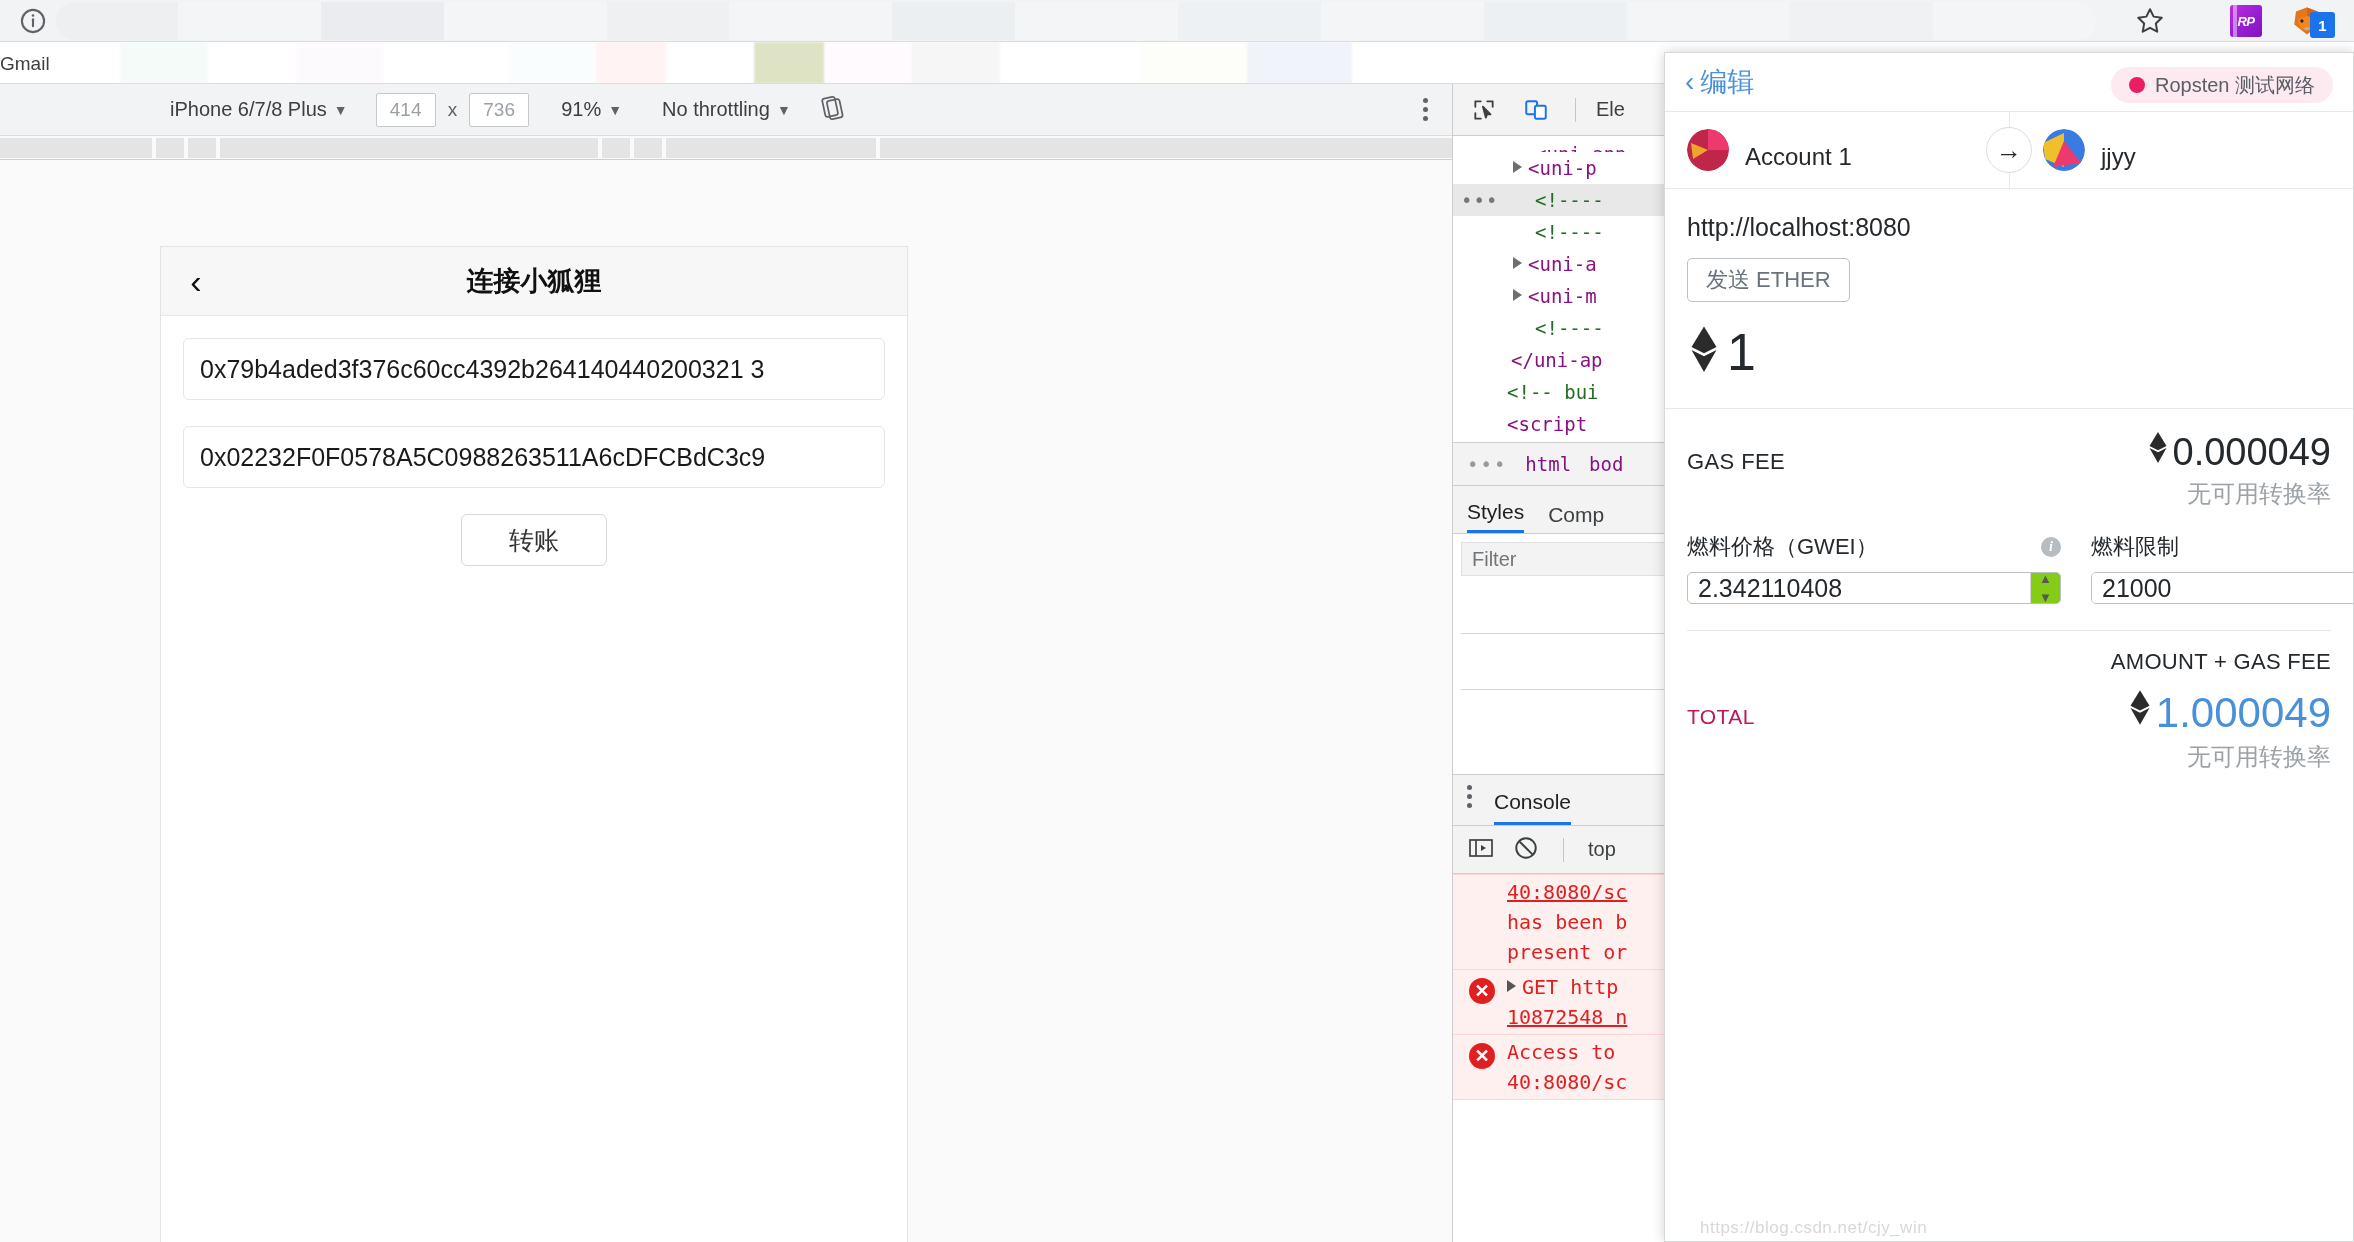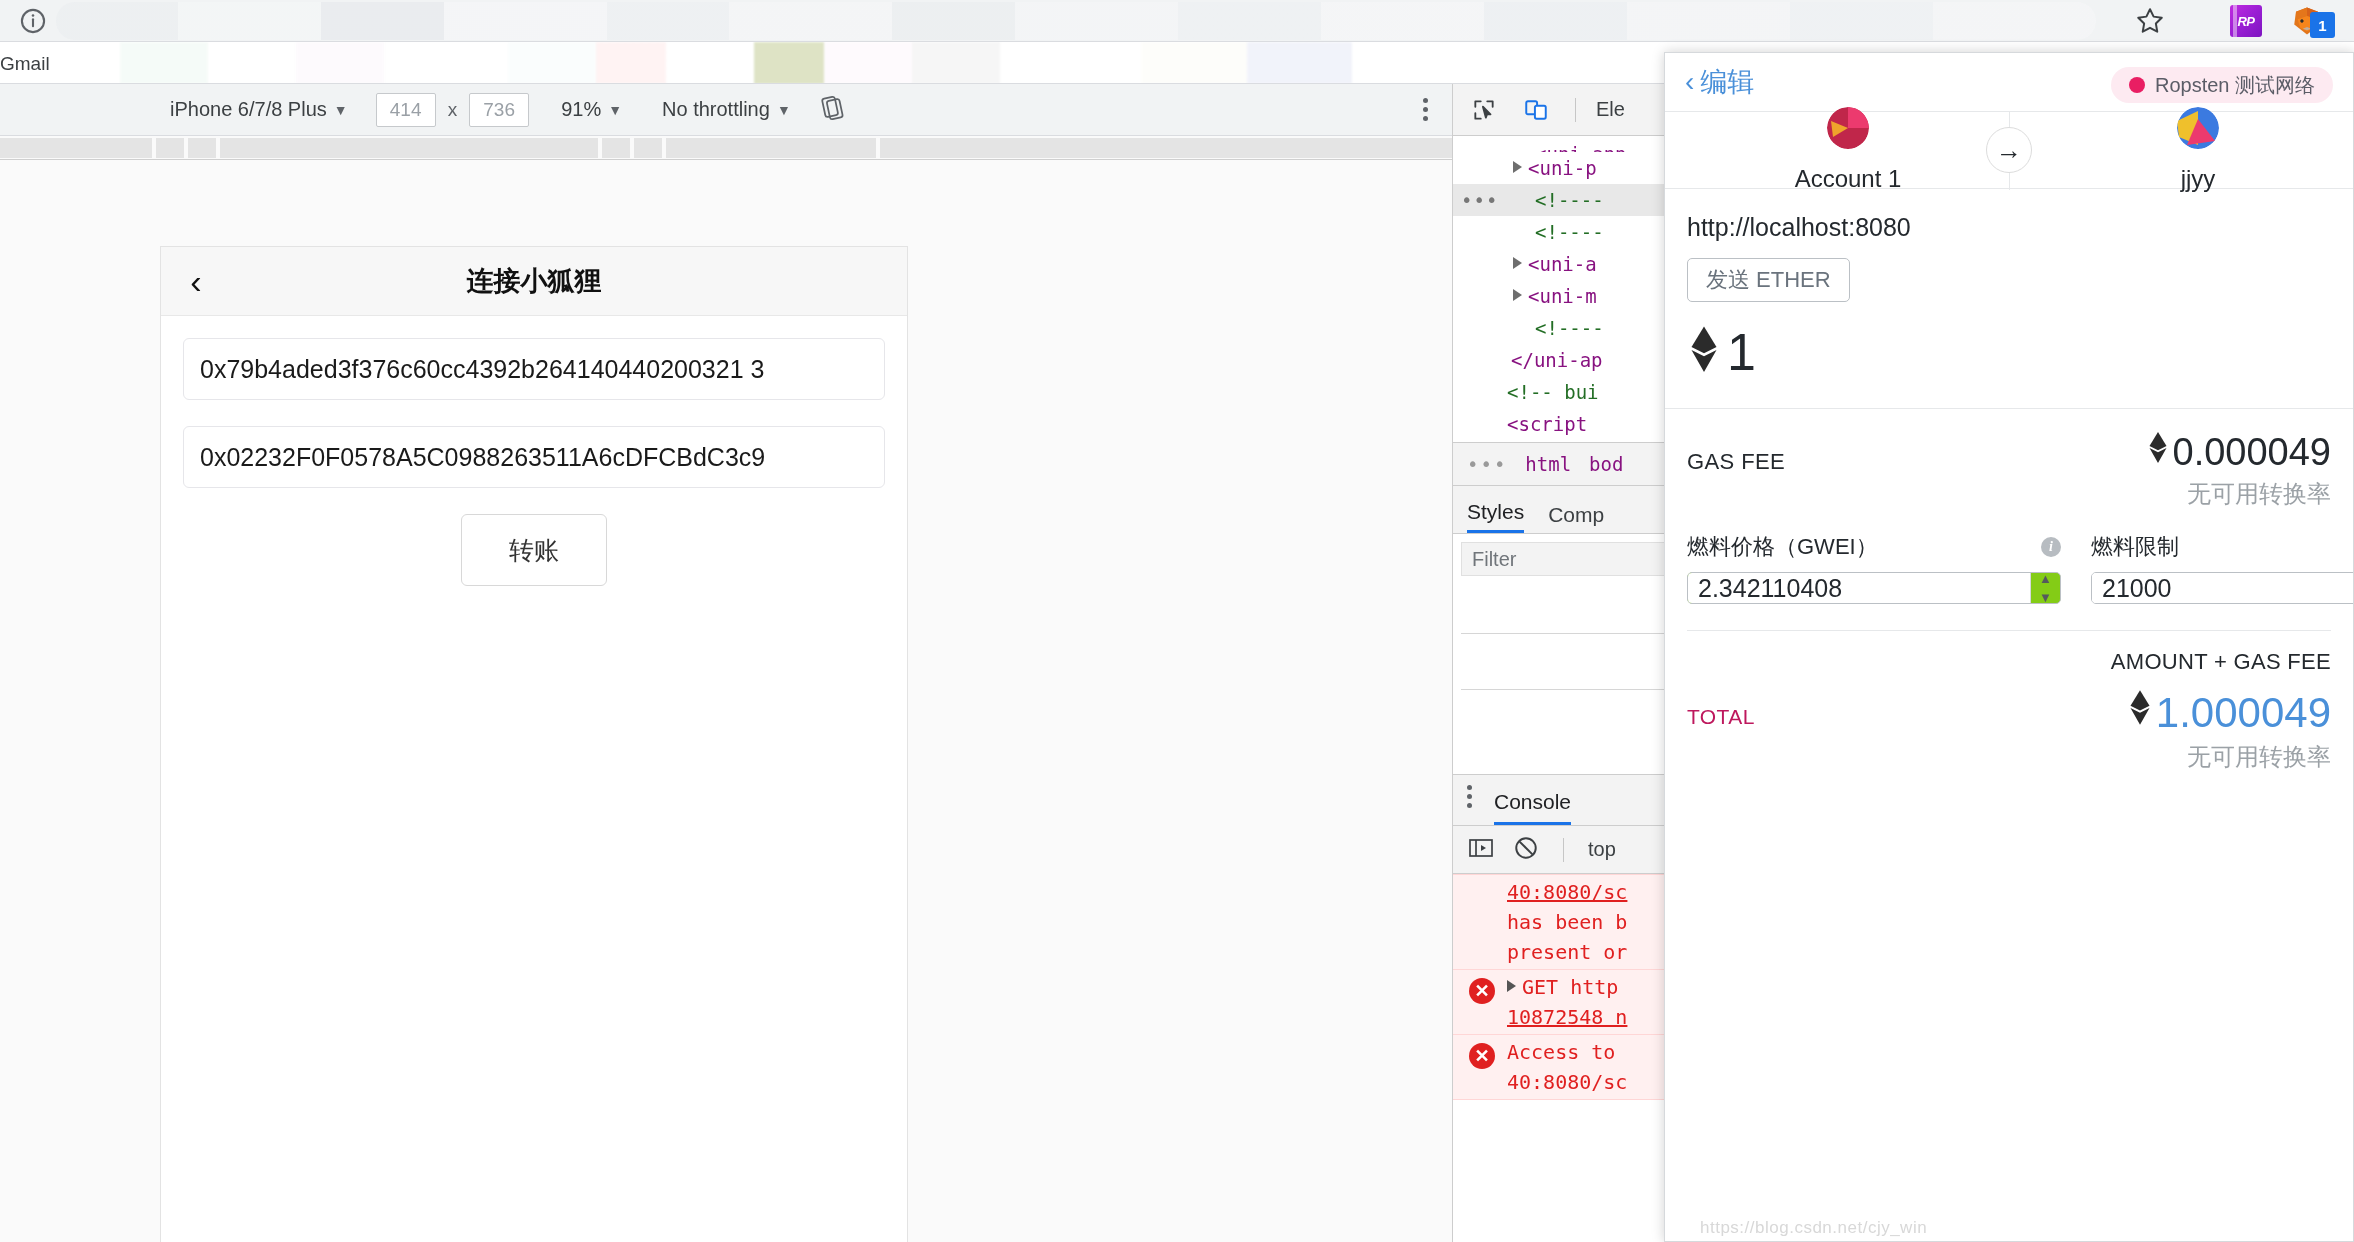--- a/index.html
+++ b/index.html
@@ -136,21 +136,21 @@
   .emu-body { padding: 22px 22px 0 22px; }
   .emu-input {
     width: 100%; height: 62px; border: 1px solid #e6e6ea; border-radius: 6px;
     background: #fff; display: flex; align-items: center;
     padding: 0 16px; font-size: 25px; color: #1a1a1a;
     overflow: hidden; white-space: nowrap;
     margin-bottom: 26px;
   }
   .emu-btn-wrap { display: flex; justify-content: center; margin-top: 12px; }
   .emu-btn {
-    width: 146px; height: 72px; border: 1px solid #d8d8d8; border-radius: 6px;
+    width: 146px; height: 52px; border: 1px solid #d8d8d8; border-radius: 6px;
     background: #fff; font-size: 25px; color: #333;
     display: flex; align-items: center; justify-content: center;
   }
 
   
   .dt-panel {
     position: absolute; left: 1452px; top: 84px; width: 902px; height: 1158px;
     background: #fff; border-left: 1px solid #cdcdcd;
     overflow: hidden;
   }
@@ -257,21 +257,21 @@
     background: #fdeaf1; border-radius: 18px; height: 36px;
     display: flex; align-items: center; gap: 10px; padding: 7px 18px;
     font-size: 20px; color: #5b5d67;
   }
   .mm-net-dot { width: 16px; height: 16px; border-radius: 50%; background: #e91e63; }
 
   .mm-accounts {
     height: 78px; border-top: 1px solid #e6e8ea; border-bottom: 1px solid #e6e8ea;
     display: flex; align-items: center; position: relative; flex: none;
   }
-  .mm-acct { display: flex; align-items: center; gap: 16px; padding-left: 22px; width: 50%; flex-direction: column; }
+  .mm-acct { display: flex; align-items: flex-end; gap: 16px; padding-left: 22px; width: 50%; }
   .mm-acct.right { padding-left: 34px; }
   .mm-avatar { width: 42px; height: 42px; border-radius: 50%; overflow: hidden; position: relative; flex:none; }
   .mm-acct-name { font-size: 24px; color: #24292e; }
   .mm-divider-v { position:absolute; left: 50%; top: 0; width: 1px; height: 78px; background: #e6e8ea; }
   .mm-arrow {
     position: absolute; left: 50%; top: 50%; transform: translate(-50%,-50%);
     width: 46px; height: 46px; border-radius: 50%;
     background: #fff; border: 1px solid #dcdcdc;
     display: flex; align-items: center; justify-content: center;
     font-size: 26px; color: #24292e;

